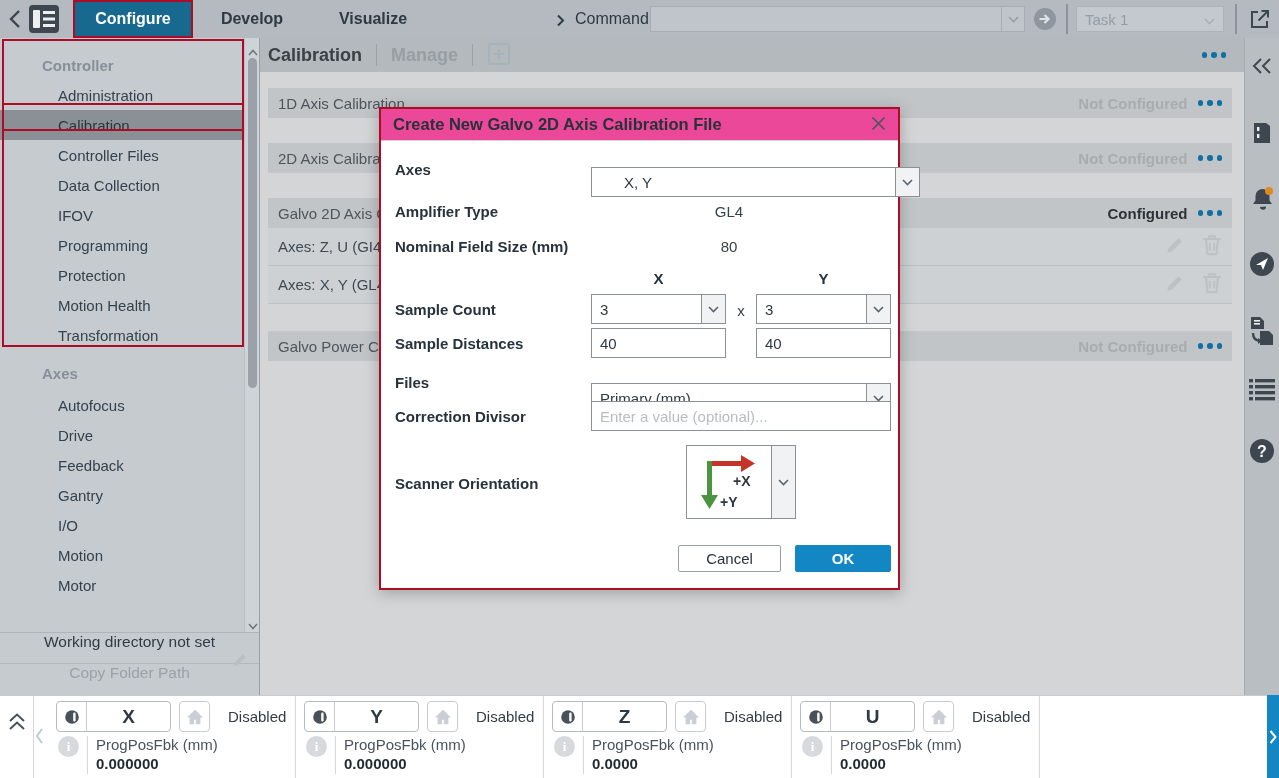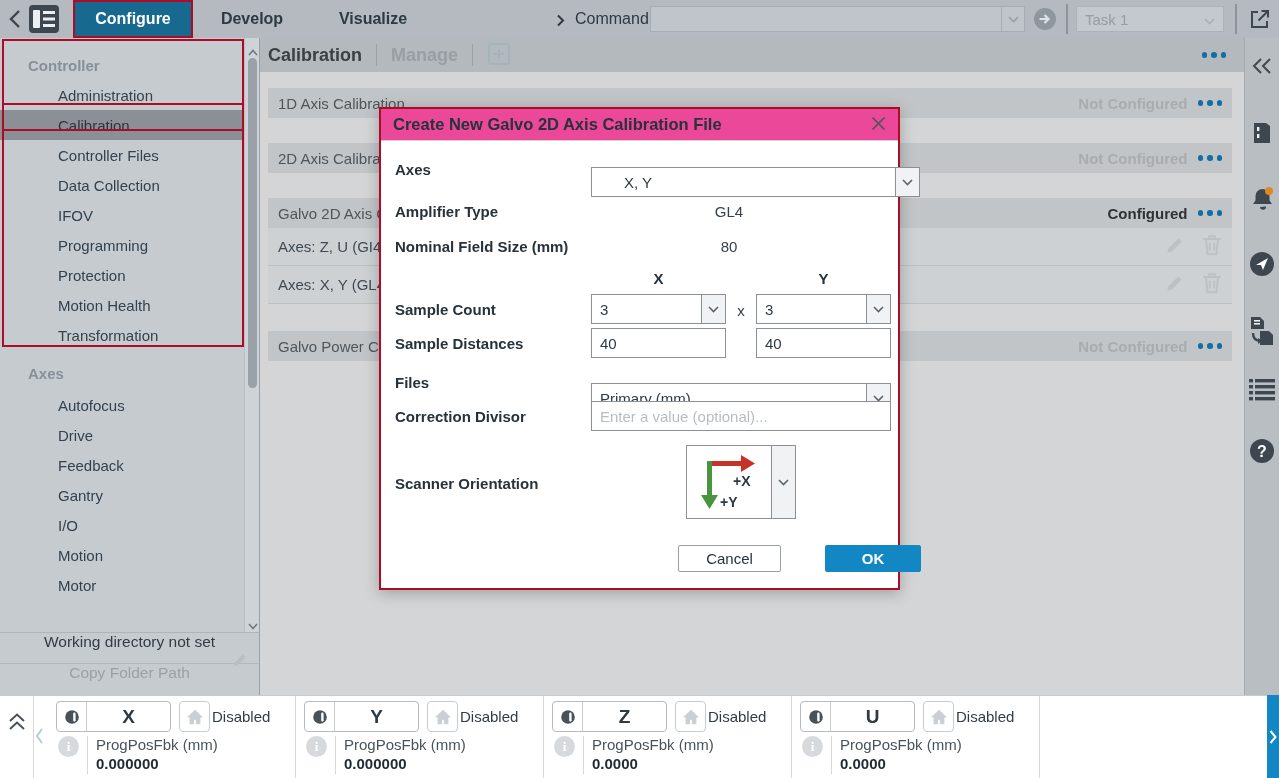--- a/index.html
+++ b/index.html
@@ -12,21 +12,21 @@
   
   #topbar { position:absolute; left:0; top:0; width:1279px; height:38px; background:#b4bac0; z-index:5; }
   .tab { height:38px; display:flex; align-items:center; justify-content:center; font-weight:700; color:#2e3942; font-size:16px; }
   .tab.active { background:#17698f; color:#ffffff; border:2px solid #ad0c26; }
   .topsep { width:2px; height:30px; background:#8d939a; position:absolute; top:4px; }
   #cmd-input { position:absolute; left:650px; top:6px; width:352px; height:26px; background:#bfc5ca; border:1px solid #a7adb3; border-right:none; color:#6d747a; padding:0 8px; font-size:15px; font-family:"Liberation Sans",sans-serif; }
   .dd-chev { display:flex; align-items:center; justify-content:center; }
 
   
   #sidebar { position:absolute; left:0; top:38px; width:244px; height:594px; background:#c6cbd0; z-index:4; }
-  .side-section { height:30px; display:flex; align-items:center; padding-left:28px; font-weight:700; color:#878f99; font-size:15px; }
+  .side-section { height:30px; display:flex; align-items:center; padding-left:42px; font-weight:700; color:#878f99; font-size:15px; }
   .side-item { height:30px; display:flex; align-items:center; padding-left:58px; color:#33424e; font-size:15px; cursor:pointer; }
   .side-item.selected { background:#8a9096; color:#2c343b; }
   #side-scroll { position:absolute; left:244px; top:38px; width:15px; height:594px; background:#ced3d7; border-left:1px solid #b9bec3; z-index:4; }
   #side-thumb { position:absolute; left:2.5px; top:20px; width:9px; height:330px; background:#9aa1a8; border-radius:5px; }
   #side-footer { position:absolute; left:0; top:632px; width:259px; height:63px; background:#c6cbd0; border-top:1px solid #aeb4b9; z-index:4; }
   .foot-row { height:31px; display:flex; align-items:center; padding:0 10px;flex-direction:column; }
   #main-divider { position:absolute; left:259px; top:38px; width:1px; height:657px; background:#9aa0a6; z-index:4; }
 
   
   .red-box { position:absolute; border:2px solid #ad0c26; pointer-events:none; z-index:40; }
@@ -52,42 +52,42 @@
   
   #righttools { position:absolute; left:1244px; top:38px; width:35px; height:657px; background:#b9bec3; border-left:1px solid #a6abaf; z-index:6; display:flex; flex-direction:column; align-items:center; }
 
   
   #bottombar { position:absolute; left:0; top:695px; width:1279px; height:83px; background:#ffffff; border-top:1px solid #c7ccd0; z-index:20; }
   .axis-card { position:absolute; top:0; width:248px; height:83px; border-right:1px solid #d4d8db; }
   .toggle-box { position:absolute; left:8px; top:5px; width:115px; height:31px; border:1px solid #b6bcc1; border-radius:4px; background:#fff; display:flex; align-items:center; }
   .toggle-div { width:1px; height:29px; background:#c6ccd1; margin-left:6px; }
   .axis-letter { flex:1; text-align:center; font-weight:700; font-size:19px; color:#2e3942; }
   .home-btn { position:absolute; left:131px; top:5px; width:31px; height:31px; border:1px solid #c6ccd1; border-radius:4px; background:#fff; display:flex; align-items:center; justify-content:center; }
-  .axis-status { position:absolute; left:164px; top:12px; font-size:15px; color:#333d46; }
+  .axis-status { position:absolute; left:180px; top:12px; font-size:15px; color:#333d46; }
   .info-circle { position:absolute; left:10px; top:40px; width:21px; height:21px; border-radius:50%; background:#d6dadd; color:#fff; font-weight:700; font-size:13px; display:flex; align-items:center; justify-content:center; font-family:"Liberation Serif",serif; }
   .card-vdiv { position:absolute; left:39px; top:40px; width:1px; height:38px; background:#d4d8db; }
   .metric-label { position:absolute; left:48px; top:40px; font-size:15px; color:#49535b; }
   .metric-value { position:absolute; left:48px; top:59px; font-size:15px; font-weight:700; color:#1f2a33; }
   #bb-right-strip { position:absolute; left:1267px; top:695px; width:12px; height:83px; background:#1287c3; z-index:21; display:flex; align-items:center; justify-content:center; }
 
   
   #dialog { position:absolute; left:379px; top:107px; width:521px; height:483px; background:#ffffff; border:2px solid #ad0c26; z-index:100; box-shadow:0 3px 14px rgba(0,0,0,.25); }
   #dialog-title { position:absolute; left:0; top:0; width:517px; height:32px; background:#ec4899; border-bottom:1px solid #d2d2d2; display:flex; align-items:center; padding:0 12px; }
   #dialog-title .t { font-weight:700; font-size:16.5px; color:#27323b; }
   .dlabel { position:absolute; left:14px; font-weight:700; font-size:15px; color:#27323b; }
   .dd { position:absolute; display:flex; border:1px solid #8a9094; background:#fff; height:30px; }
   .dd .val { flex:1; display:flex; align-items:center; padding:0 8px; font-size:15px; color:#2e3942; }
   .dd .btn { width:24px; border-left:1px solid #8a9094; background:#f0f2f3; display:flex; align-items:center; justify-content:center; }
   .dinput { position:absolute; height:30px; border:1px solid #8a9094; padding:0 8px; font-size:15px; color:#2e3942; font-family:"Liberation Sans",sans-serif; background:#fff; }
   .dinput::placeholder { color:#b9bdc1; }
   .dstatic { position:absolute; font-size:15px; color:#38424a; text-align:center; }
   .colhdr { position:absolute; font-weight:700; font-size:15px; color:#27323b; text-align:center; width:135px; }
   .dbtn { position:absolute; height:27px; border-radius:2px; display:flex; align-items:center; justify-content:center; font-size:15px; cursor:pointer; }
   #btn-cancel { left:297px; top:436px; width:103px; background:#fff; border:1px solid #99a0a6; color:#27323b; }
-  #btn-ok { left:414px; top:436px; width:96px; background:#1287c3; border:1px solid #1287c3; color:#fff; font-weight:700;margin-left:30px; }
+  #btn-ok { left:414px; top:436px; width:96px; background:#1287c3; border:1px solid #1287c3; color:#fff; font-weight:700; }
 </style>
 </head>
 <body>
 
 <div id="app">
 
   <div id="topbar">
     <div class="abs" style="left:8px; top:9px;">
       <svg width="14" height="20" viewBox="0 0 14 20">
           <path d="M11 2L3 10l8 8" stroke="#3c454d" stroke-width="2.4" fill="none"></path>

